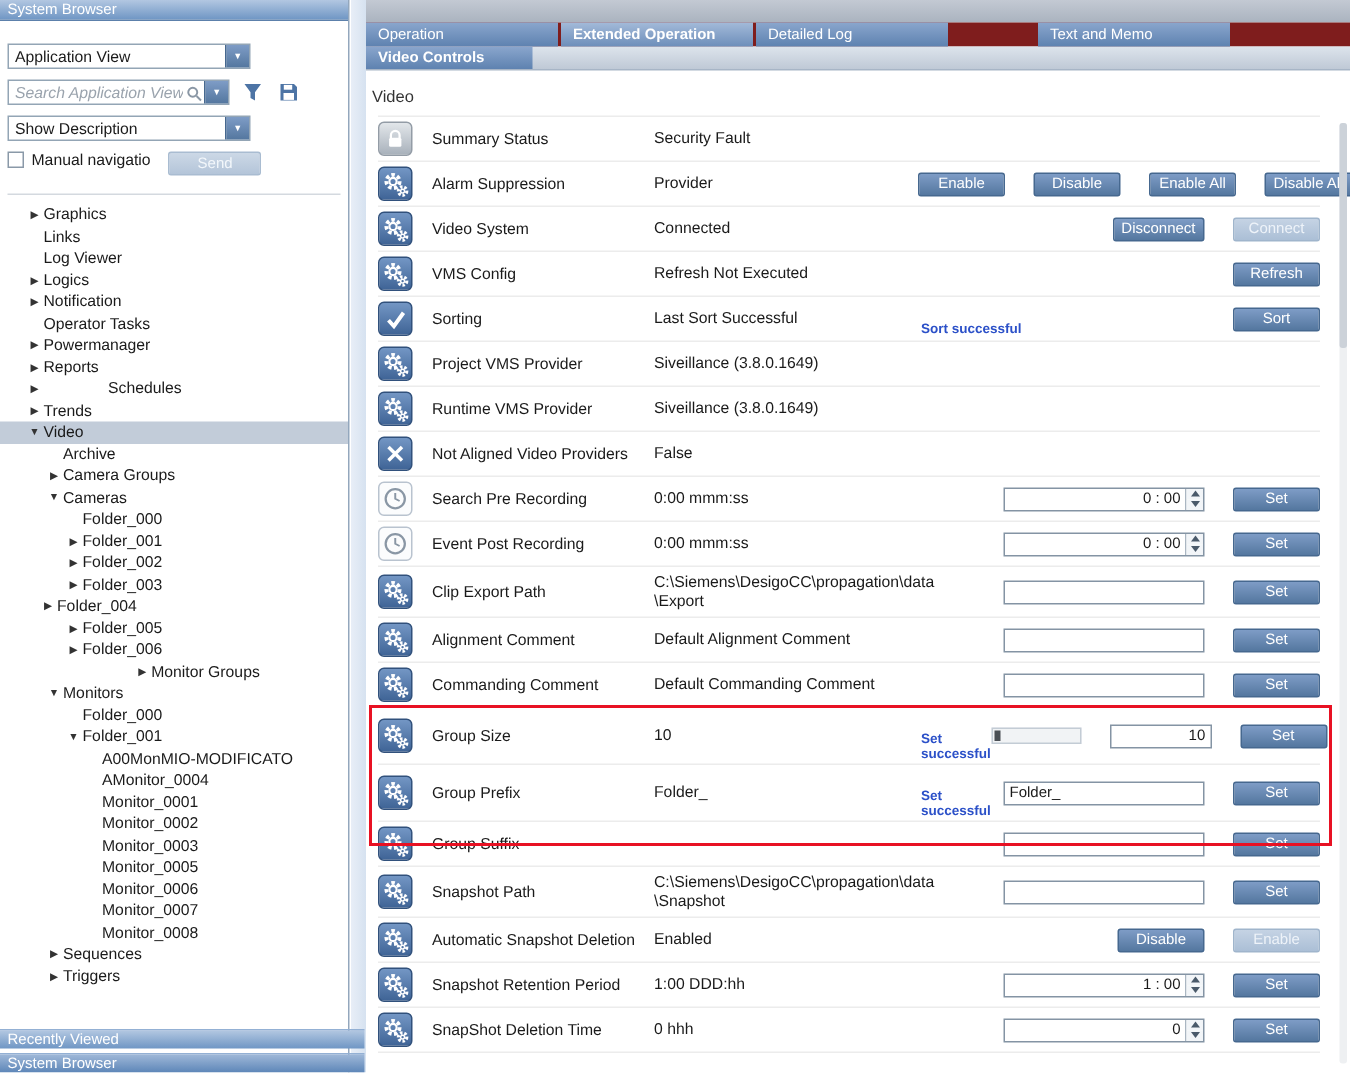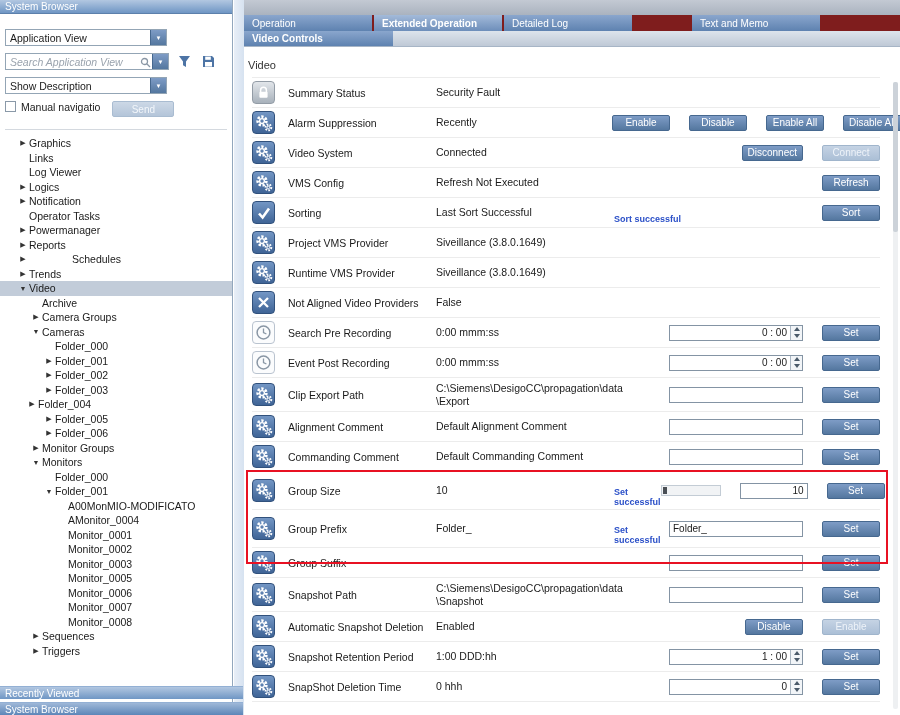--- a/index.html
+++ b/index.html
@@ -16,21 +16,21 @@
               color:#fff; font-size:10px; display:flex; align-items:center; padding-left:5px; }
   .side-controls { padding:15px 5px 0 5px; }
   .field { height:17px; border:1px solid #93a5b5; background:#fff; display:flex; align-items:stretch;
            margin-bottom:7px; width:162px; }
   .field .fval { flex:1; display:flex; align-items:center; padding-left:4px; font-size:10.5px;
                  white-space:nowrap; overflow:hidden; }
   .dd-btn { width:16px; background:linear-gradient(#7e9cc6,#54779f); border-left:1px solid #46688f;
             color:#fff; display:flex; align-items:center; justify-content:center; }
   .dd-btn::after { content:'▼'; font-size:6px; }
   .search-row { display:flex; align-items:center; }
-  .search-row .field { width:164px; margin-bottom:0; }
+  .search-row .field { width:148px; margin-bottom:0; }
   .placeholder { font-style:italic; color:#9aa3ad; }
   .mini-icon { display:flex; align-items:center; justify-content:center; width:18px; height:16px; margin-left:6px; }
   .search-row { margin-bottom:7px; }
   .manual-row { display:flex; align-items:flex-start; margin-top:3px; }
   .checkbox { width:11px; height:11px; border:1px solid #8a99a8; background:#fff; }
   .manual-label { margin-left:5px; font-size:10.5px; white-space:nowrap; }
   .send-btn { margin-left:12px; width:62px; height:16px; border:1px solid #a9bcd1; border-radius:2px;
               background:linear-gradient(#ccd8e6,#b4c5d9); color:#f3f7fb; font-size:10px;
               display:flex; align-items:center; justify-content:center; }
   .separator { height:1px; background:#d4d9df; margin:12px 0 6px 0; }
@@ -52,21 +52,21 @@
 
   
   #main { position:absolute; left:244px; top:0; width:656px; height:715px; background:#fff; }
   .chrome { height:15px; background:linear-gradient(#c3c9d3,#aab3bf); }
   .tabrow { height:16px; background:#7f1d1d; display:flex; }
   .tab { width:128px; margin-right:2px; padding-left:8px; display:flex; align-items:center;
          background:linear-gradient(#8aa6cd,#5e82b0); color:#fff; font-size:10px; cursor:default; flex:none; }
   .tab.selected { background:linear-gradient(#a3bad9,#6d8eba); font-weight:bold; }
   .tab-spacer { width:58px; flex:none; }
   .subtabrow { height:16px; background:linear-gradient(#dde4ec,#bfc9d6); border-bottom:1px solid #a7b5c6; display:flex; }
-  .subtab { width:149px; padding-left:8px; display:flex; align-items:center; flex:none;
+  .subtab { width:111px; padding-left:8px; display:flex; align-items:center; flex:none;
             background:linear-gradient(#8aa6cd,#5e82b0); color:#fff; font-size:10px; font-weight:bold; }
   .section-label { padding:12px 0 6px 4px; font-size:11px; color:#333; }
 
   .rows { position:relative; margin-left:8px; width:628px; border-top:1px solid #ececec; }
   .row { display:flex; align-items:center; min-height:30px; border-bottom:1px solid #ececec; padding:2px 0; }
   .row.tall { min-height:34px; }
   .icon-cell { width:36px; flex:none; display:flex; align-items:center; }
   .icon-tile { width:23px; height:23px; border-radius:4px; display:flex; align-items:center;
                justify-content:center; position:relative; flex:none; }
   .tile-blue  { background:linear-gradient(#7396c4,#3f6496); border:1px solid #31517c; }
@@ -230,21 +230,21 @@
         <span class="tree-label">Folder_004</span>
       </div>
       <div class="tree-item" style="padding-left: 43px;">
         <span class="arrow">▶</span>
         <span class="tree-label">Folder_005</span>
       </div>
       <div class="tree-item" style="padding-left: 43px;">
         <span class="arrow">▶</span>
         <span class="tree-label">Folder_006</span>
       </div>
-      <div class="tree-item" style="padding-left: 30px;">
+      <div class="tree-item" style="padding-left: 30px; justify-content: center;">
         <span class="arrow">▶</span>
         <span class="tree-label">Monitor Groups</span>
       </div>
       <div class="tree-item" style="padding-left: 30px;">
         <span class="arrow">▼</span>
         <span class="tree-label">Monitors</span>
       </div>
       <div class="tree-item" style="padding-left: 43px;">
         <span class="arrow"></span>
         <span class="tree-label">Folder_000</span>
@@ -358,21 +358,21 @@
                 <circle cx="8" cy="8" r="4.4" stroke-width="2.6" stroke-dasharray="2.3 1.6"></circle>
                 <circle cx="8" cy="8" r="2.4" stroke-width="1.4"></circle>
                 <circle cx="14.4" cy="14.4" r="2.8" stroke-width="2.1" stroke-dasharray="1.6 1.2"></circle>
                 <circle cx="14.4" cy="14.4" r="1.3" stroke-width="1"></circle>
               </g>
             </svg>
           </span>
         </div>
         <div class="name">Alarm Suppression</div>
         <div class="value">
-          <div>Recently</div>
+          <div>Provider</div>
         </div>
         <div class="controls">
           <button class="btn">Enable</button>
           <button class="btn">Disable</button>
           <button class="btn">Enable All</button>
           <button class="btn">Disable All</button>
         </div>
       </div>
       <div class="row">
         <div class="icon-cell">

